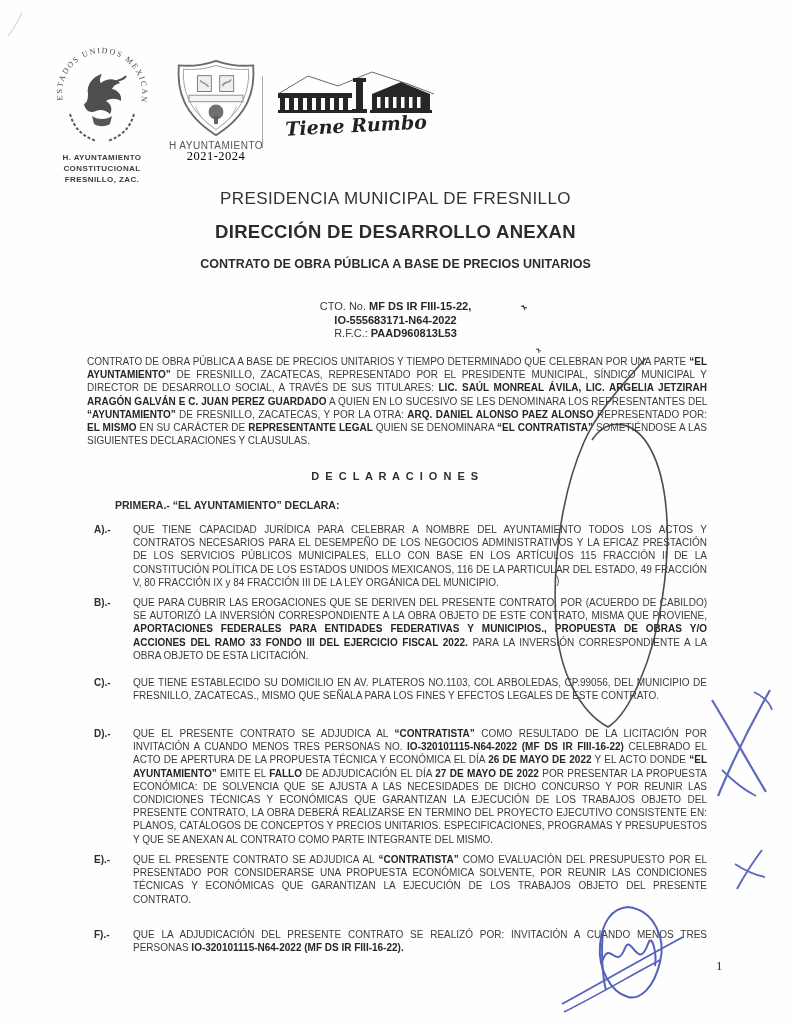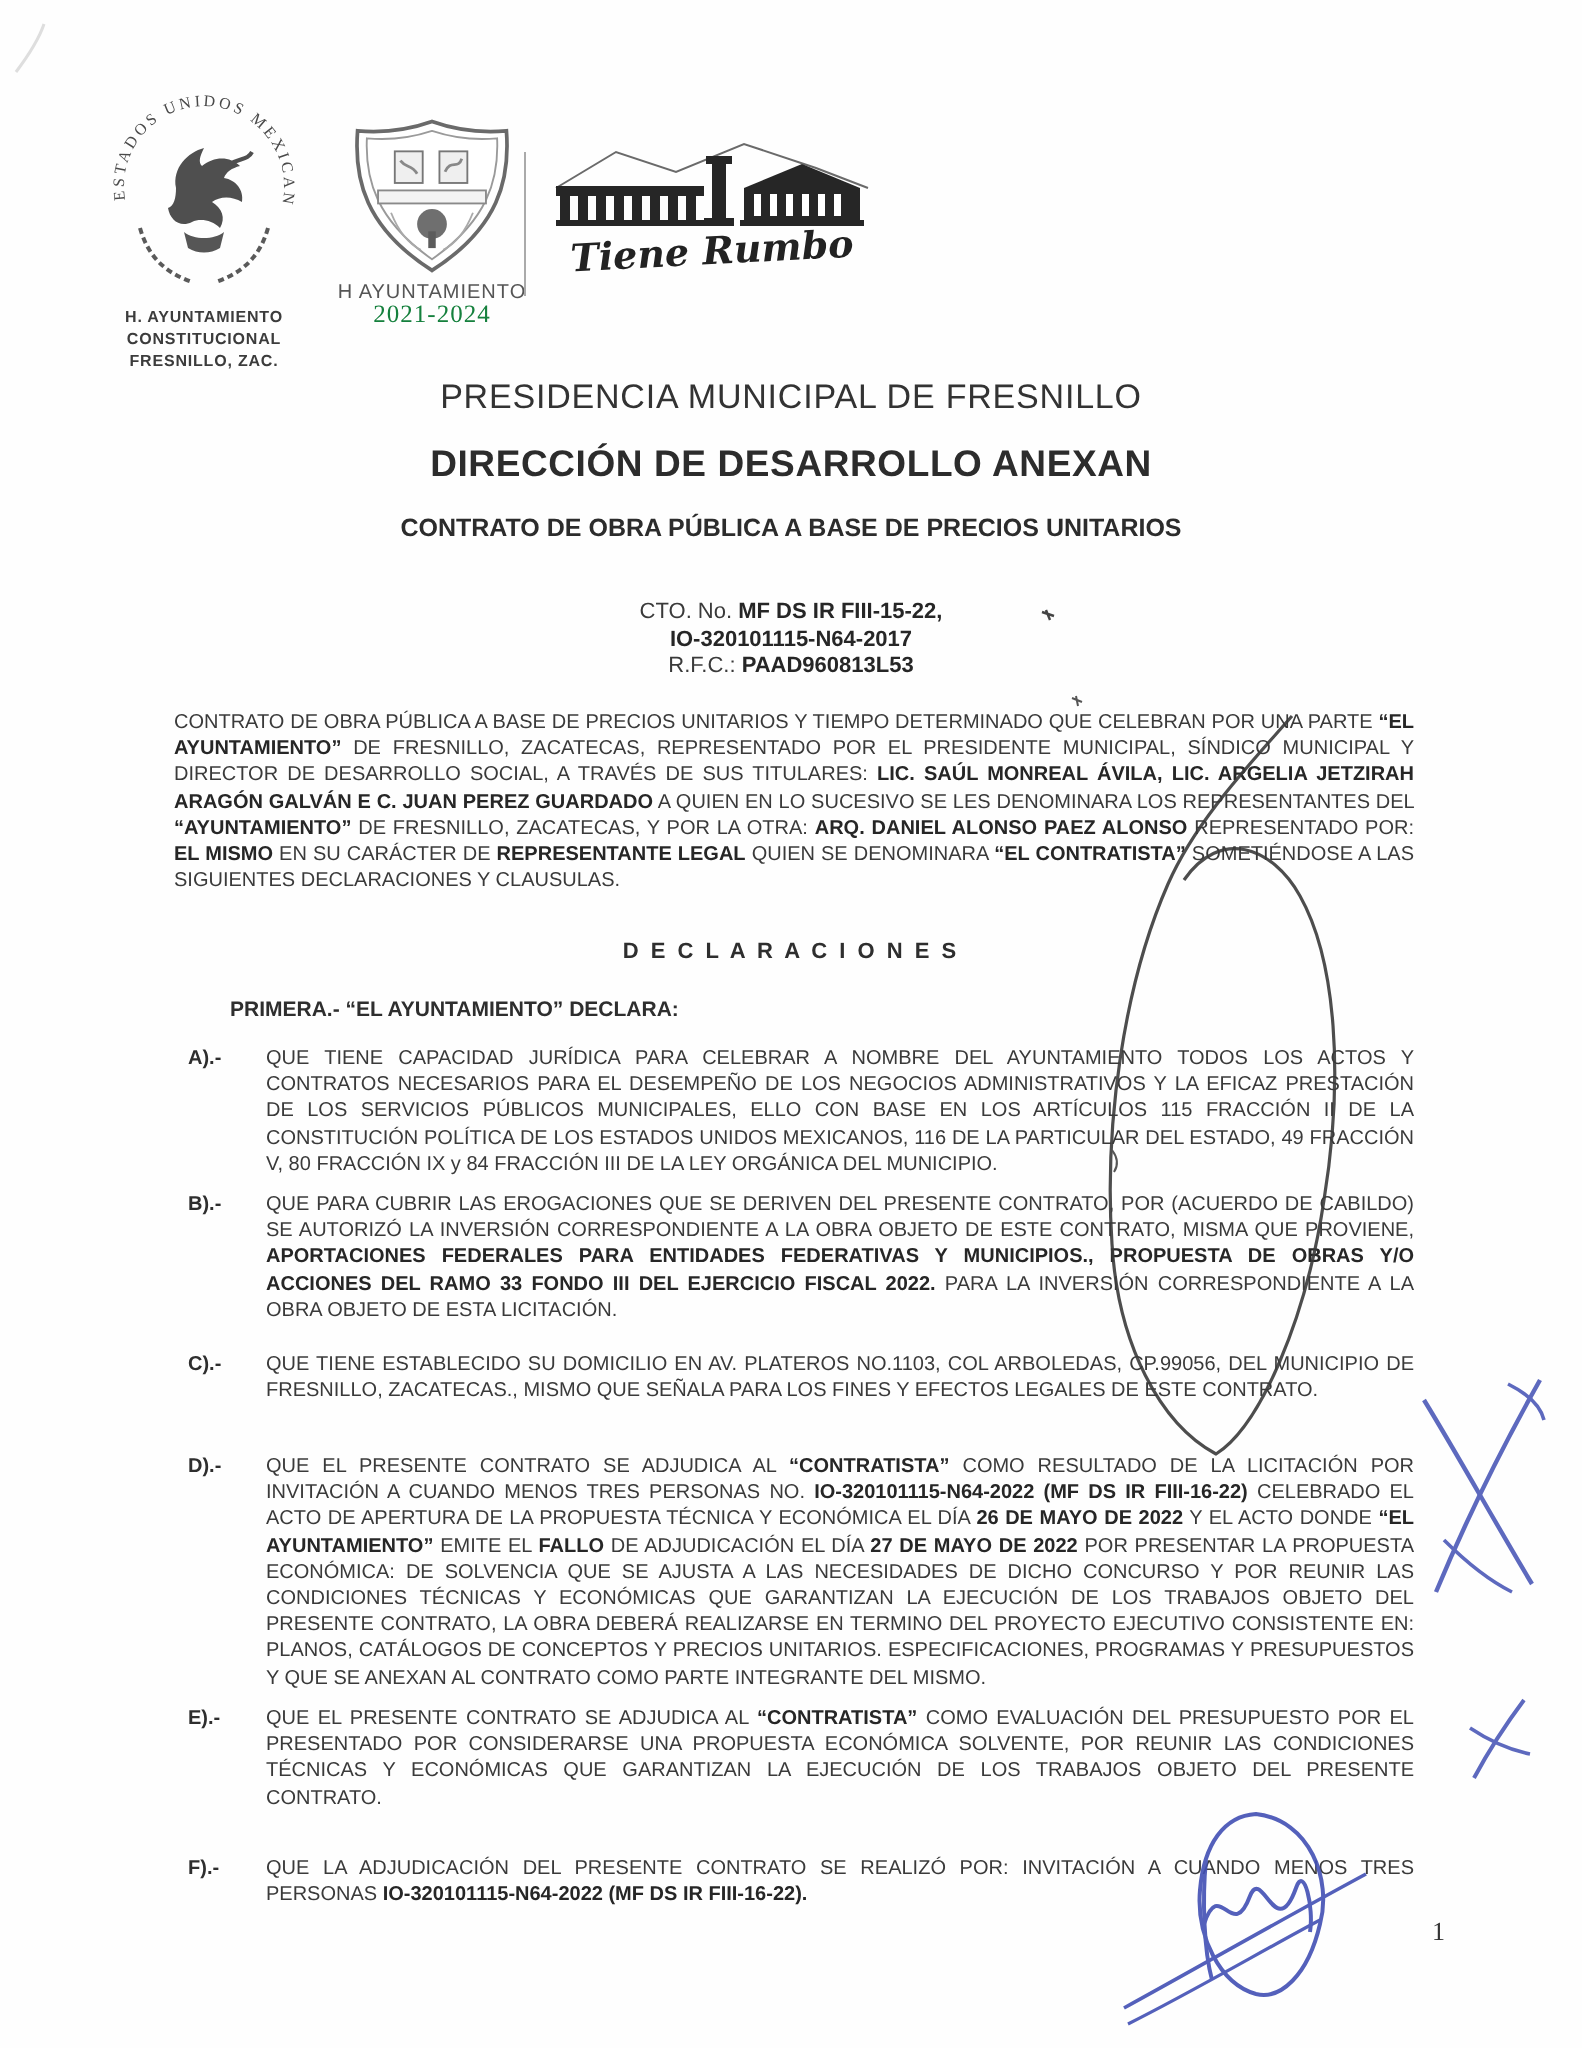--- a/index.html
+++ b/index.html
@@ -10,21 +10,21 @@
     background:#fefefe;
     font-family:"Liberation Sans",sans-serif;
     color:#3a3a3a;
     overflow:hidden;
   }
   
   .seal-block{position:absolute;left:46px;top:40px;width:112px;text-align:center;}
   .seal-caption{font-size:8px;font-weight:bold;color:#3c3c3c;line-height:11px;letter-spacing:.4px;}
   .crest-block{position:absolute;left:167px;top:58px;width:98px;text-align:center;}
   .crest-caption1{font-size:10px;color:#555;letter-spacing:.5px;line-height:8px;}
-  .crest-caption2{font-size:12.5px;color:#15803d;letter-spacing:.5px;line-height:12px;font-family:"Liberation Serif",serif;}
+  .crest-caption2{font-size:12.5px;color:#000000;letter-spacing:.5px;line-height:12px;font-family:"Liberation Serif",serif;}
   .divider{position:absolute;left:262px;top:76px;width:1px;height:72px;background:#aaa;}
   .brand-block{position:absolute;left:266px;top:70px;width:180px;text-align:center;}
   .brand-name{font-family:"DejaVu Serif","Liberation Serif",serif;color:#1b1b1b;line-height:30px;margin-top:1px;white-space:nowrap;}
   .brand-name .main{font-size:27px;letter-spacing:2px;}
   .brand-name .bigO{font-size:37px;}
   .brand-tagline{font-family:"DejaVu Serif","Liberation Serif",serif;font-style:italic;font-weight:bold;font-size:19px;color:#222;transform:rotate(-3deg);margin-top:-4px;}
   
   .t-center{position:absolute;left:0;width:100%;text-align:center;}
   .title1{top:189px;font-size:17px;color:#333;letter-spacing:.4px;}
   .title2{top:221px;font-size:18.5px;font-weight:bold;color:#2c2c2c;letter-spacing:.3px;}
@@ -127,21 +127,21 @@
     </svg>
     <div class="brand-tagline">Tiene Rumbo</div>
   </div>
 
   <div class="t-center title1">PRESIDENCIA MUNICIPAL DE FRESNILLO</div>
   <div class="t-center title2">DIRECCIÓN DE DESARROLLO ANEXAN</div>
   <div class="t-center title3">CONTRATO DE OBRA PÚBLICA A BASE DE PRECIOS UNITARIOS</div>
 
   <div class="t-center cto-block">
     <div><span>CTO. No. </span><span class="bseg">MF DS IR FIII-15-22,</span></div>
-    <div><span class="bseg">IO-320101115-N64-2017</span></div>
+    <div><span class="bseg">IO-555683171-N64-2022</span></div>
     <div><span>R.F.C.: </span><span class="bseg">PAAD960813L53</span></div>
   </div>
 
   <div class="bodytext intro"><span>CONTRATO DE OBRA PÚBLICA A BASE DE PRECIOS UNITARIOS Y TIEMPO DETERMINADO QUE CELEBRAN POR UNA PARTE </span><span class="bseg">“EL AYUNTAMIENTO”</span><span> DE FRESNILLO, ZACATECAS, REPRESENTADO POR EL PRESIDENTE MUNICIPAL, SÍNDICO MUNICIPAL Y DIRECTOR DE DESARROLLO SOCIAL, A TRAVÉS DE SUS TITULARES: </span><span class="bseg">LIC. SAÚL MONREAL ÁVILA, LIC. ARGELIA JETZIRAH ARAGÓN GALVÁN E C. JUAN PEREZ GUARDADO</span><span> A QUIEN EN LO SUCESIVO SE LES DENOMINARA LOS REPRESENTANTES DEL </span><span class="bseg">“AYUNTAMIENTO”</span><span> DE FRESNILLO, ZACATECAS, Y POR LA OTRA: </span><span class="bseg">ARQ. DANIEL ALONSO PAEZ ALONSO</span><span> REPRESENTADO POR: </span><span class="bseg">EL MISMO</span><span> EN SU CARÁCTER DE </span><span class="bseg">REPRESENTANTE LEGAL</span><span> QUIEN SE DENOMINARA </span><span class="bseg">“EL CONTRATISTA”</span><span> SOMETIÉNDOSE A LAS SIGUIENTES DECLARACIONES Y CLAUSULAS.</span></div>
 
   <div class="decl-heading">D E C L A R A C I O N E S</div>
   <div class="primera">PRIMERA.- “EL AYUNTAMIENTO” DECLARA:</div>
 
   <div class="decl-item item-a">
     <span class="decl-label">A).-</span>

